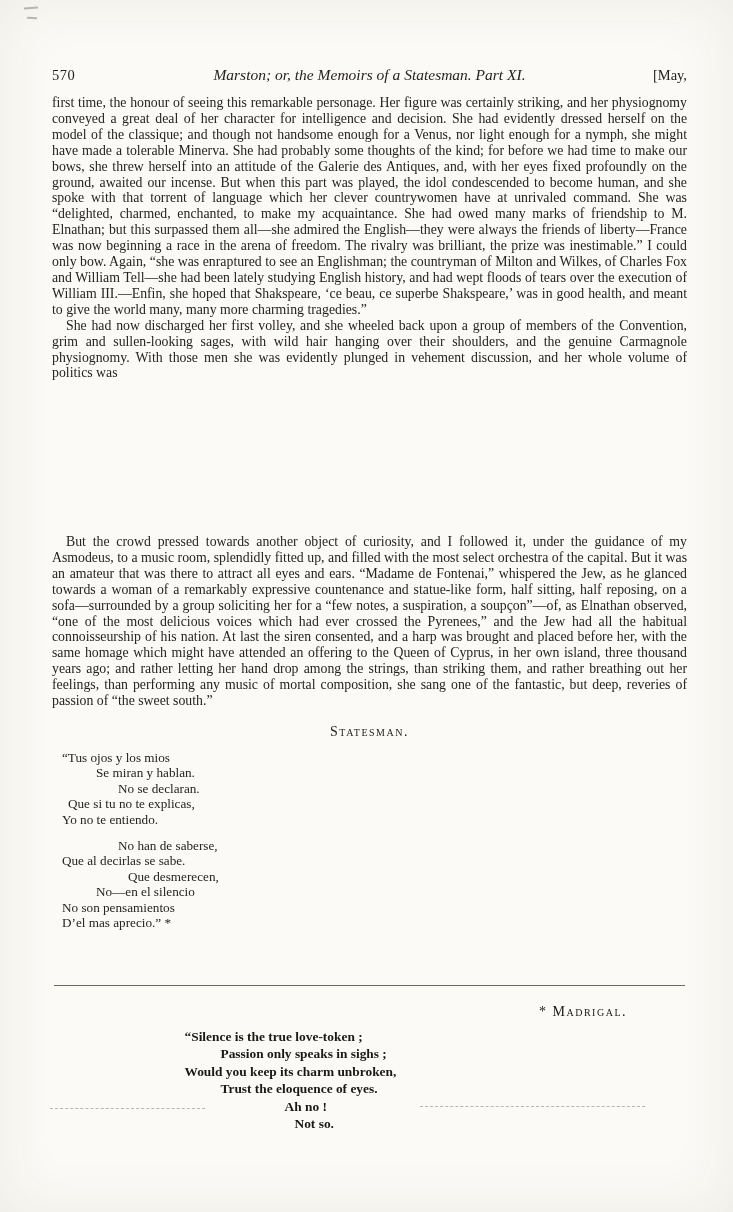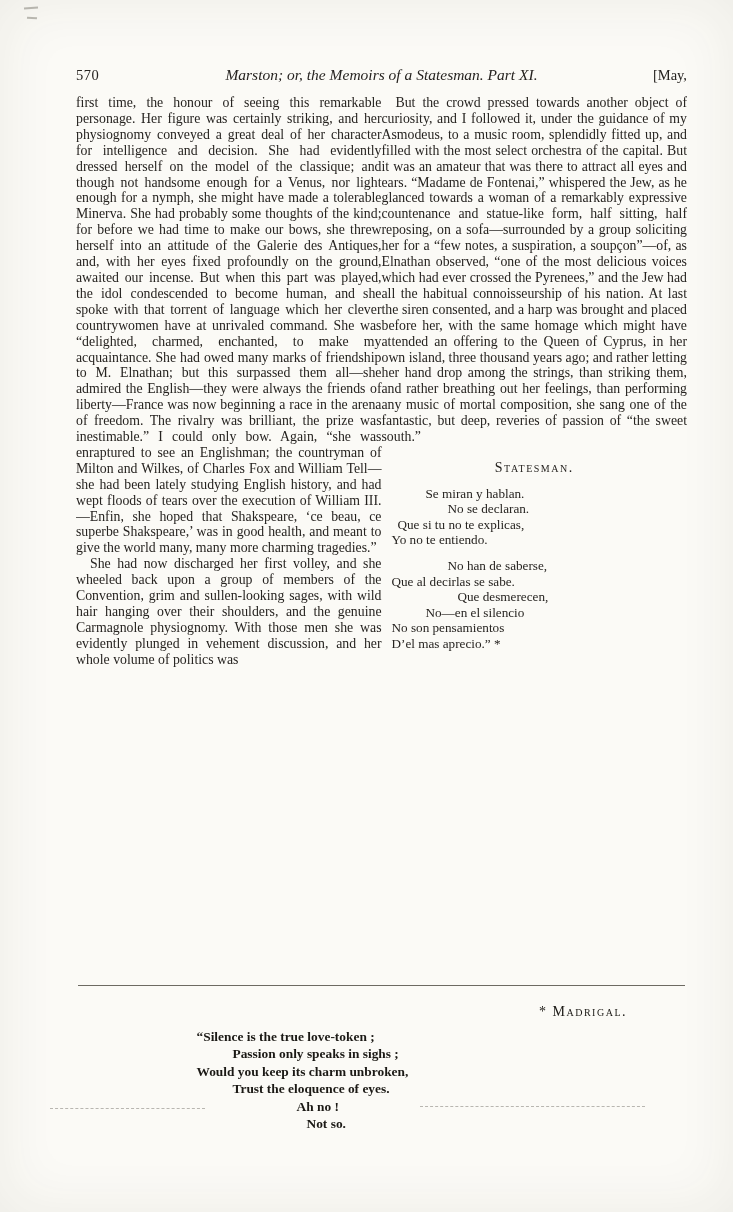--- a/index.html
+++ b/index.html
@@ -16,21 +16,20 @@
     color: #262320;
     font-family: "Liberation Serif", "DejaVu Serif", serif;
     overflow: hidden;
     box-shadow: inset 0 0 60px rgba(60,50,30,0.07);
   }
   .inner {
     position: absolute;
     left: 52px;
     right: 46px;
     top: 66px;
-    margin-left: 24px;
   }
   
   .running-head {
     display: flex;
     align-items: baseline;
     margin-bottom: 11px;
   }
   .pageno {
     width: 64px;
     font-size: 14.5px;
@@ -48,20 +47,21 @@
     font-size: 14.5px;
   }
   
   .columns {
     display: flex;
     height: 878px;
     overflow: hidden;
     text-align: justify;
     font-size: 13.8px;
     line-height: 15.9px;
+    flex-direction: column;
   }
   .col { flex: 1; min-width: 0; }
   .col p { margin: 0; }
   .col p.indent { text-indent: 14px; }
   
   .poem-title {
     margin: 15px 0 10px;
     text-align: center;
     font-weight: normal;
     font-size: 14px;
@@ -151,20 +151,21 @@
         <p class="indent">She had now discharged her first volley, and she wheeled back upon a group of members of the Convention, grim and sullen-looking sages, with wild hair hanging over their shoulders, and the genuine Carmagnole physiognomy.  With those men she was evidently plunged in vehement discussion, and her whole volume of politics was</p>
       </div>
 
       <div class="col">
         <p class="indent">But the crowd pressed towards another object of curiosity, and I followed it, under the guidance of my Asmodeus, to a music room, splendidly fitted up, and filled with the most select orchestra of the capital.  But it was an amateur that was there to attract all eyes and ears.  “Madame de Fontenai,” whispered the Jew, as he glanced towards a woman of a remarkably expressive countenance and statue-like form, half sitting, half reposing, on a sofa—surrounded by a group soliciting her for a “few notes, a suspiration, a soupçon”—of, as Elnathan observed, “one of the most delicious voices which had ever crossed the Pyrenees,” and the Jew had all the habitual connoisseurship of his nation.  At last the siren consented, and a harp was brought and placed before her, with the same homage which might have attended an offering to the Queen of Cyprus, in her own island, three thousand years ago; and rather letting her hand drop among the strings, than striking them, and rather breathing out her feelings, than performing any music of mortal composition, she sang one of the fantastic, but deep, reveries of passion of “the sweet south.”</p>
 
         <h3 class="poem-title">Statesman.</h3>
 
         <div class="poem">
           <div class="stanza">
+            <div class="pl ind-a">“Tus ojos y los mios</div>
             <div class="pl ind-b">Se miran y hablan.</div>
             <div class="pl ind-c">No se declaran.</div>
             <div class="pl ind-a2">Que si tu no te explicas,</div>
             <div class="pl ind-a">Yo no te entiendo.</div>
           </div>
           <div class="stanza">
             <div class="pl ind-c">No han de saberse,</div>
             <div class="pl ind-a">Que al decirlas se sabe.</div>
             <div class="pl ind-d">Que desmerecen,</div>
             <div class="pl ind-b">No—en el silencio</div>

